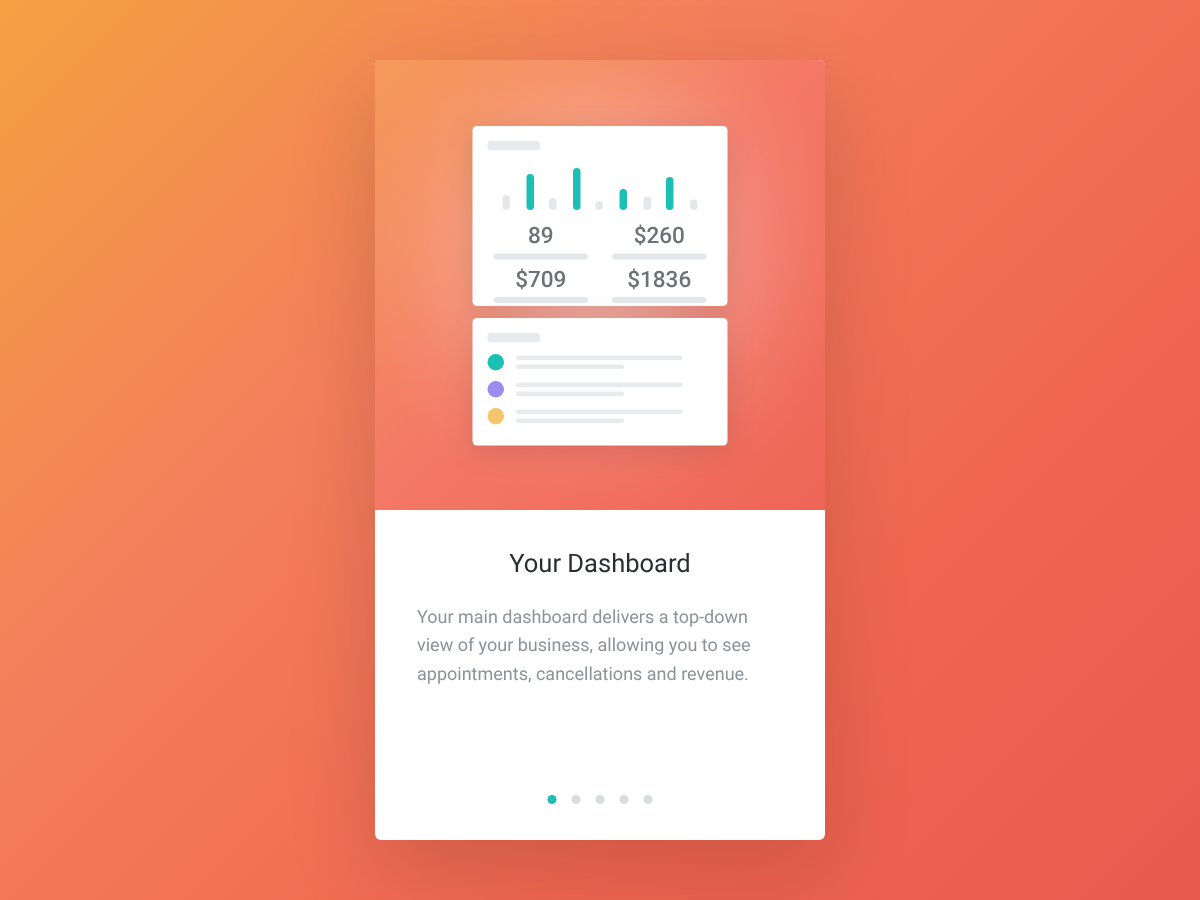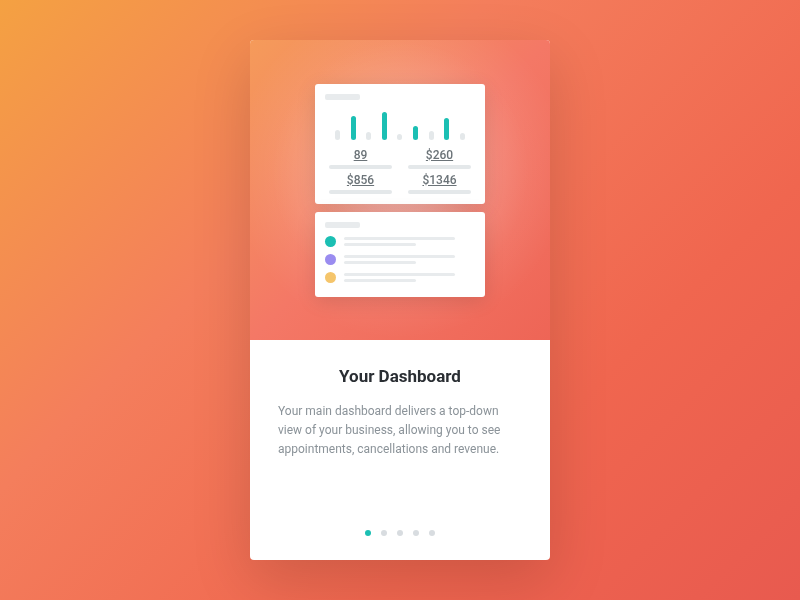--- a/index.html
+++ b/index.html
@@ -101,25 +101,24 @@
       gap: 4px 8px;
     }
     
     .stat-cell {
       display: flex;
       flex-direction: column;
       align-items: center;
     }
     
     .stat-value {
-      font-size: 12px;
+      font-size: 15px;
       color: #6b7378;
       font-weight: 500;
       margin-bottom: 3px;
-      text-decoration: underline;
     }
     
     .stat-line {
       background: #e4e8ea;
       height: 4px;
       width: 90%;
       border-radius: 2px;
     }
     
     .list-row {
@@ -151,21 +150,21 @@
     
     .content-area {
       flex: 1;
       padding: 26px 28px 20px;
       display: flex;
       flex-direction: column;
     }
     
     .title {
       font-size: 17px;
-      font-weight: 700;
+      font-weight: 400;
       color: #2a2e33;
       text-align: center;
       margin-bottom: 16px;
     }
     
     .description {
       font-size: 12px;
       line-height: 1.6;
       color: #8b9399;
       text-align: left;
@@ -216,25 +215,25 @@
       <div class="stats-grid" id="stats-container">
           <div class="stat-cell">
             <div class="stat-value">89</div>
             <div class="stat-line"></div>
           </div>
           <div class="stat-cell">
             <div class="stat-value">$260</div>
             <div class="stat-line"></div>
           </div>
           <div class="stat-cell">
-            <div class="stat-value">$856</div>
-            <div class="stat-line"></div>
-          </div>
-          <div class="stat-cell">
-            <div class="stat-value">$1346</div>
+            <div class="stat-value">$709</div>
+            <div class="stat-line"></div>
+          </div>
+          <div class="stat-cell">
+            <div class="stat-value">$1836</div>
             <div class="stat-line"></div>
           </div>
         </div>
     </div>
 
     <div class="mock-panel bottom">
       <div class="header-bar"></div>
       <div id="list-container">
           <div class="list-row">
             <div class="list-dot" style="background: rgb(27, 191, 179);"></div>

